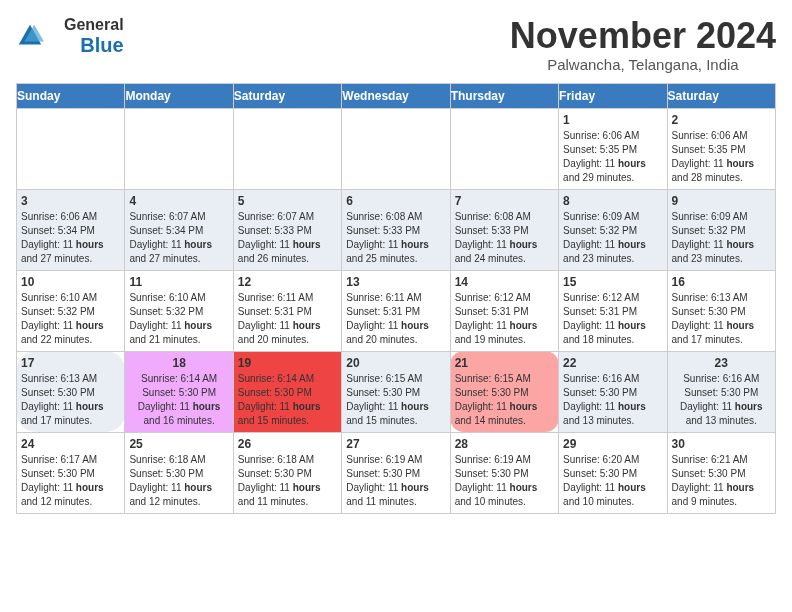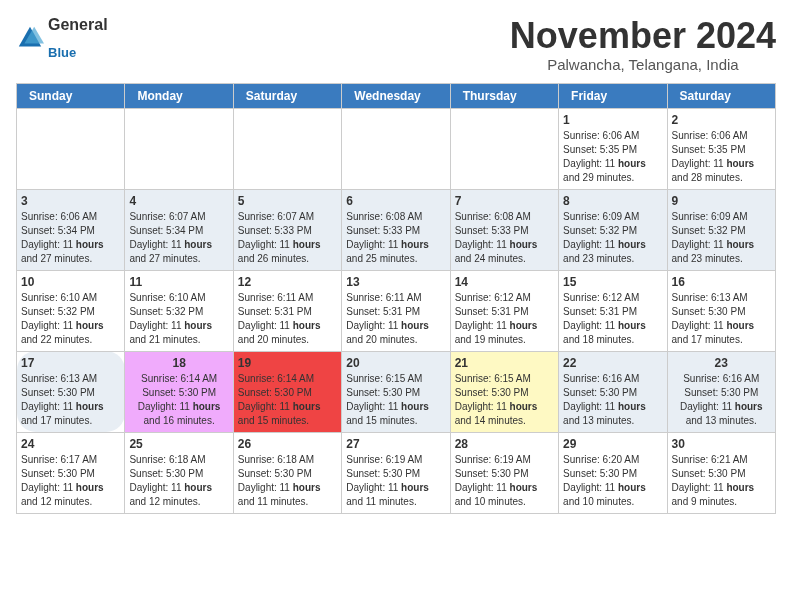--- a/index.html
+++ b/index.html
@@ -12,21 +12,22 @@
     }
     .header {
       display: flex;
       align-items: flex-start;
       justify-content: space-between;
       margin-bottom: 10px;
     }
     .logo {
       display: flex;
       align-items: center;
-      gap: 4px;
+      gap: 20px;
+      text-align: right;
     }
     .logo-text {
       font-size: 18px;
       font-weight: bold;
       line-height: 1.1;
     }
     .logo-icon {
       width: 28px;
       height: 28px;
     }
@@ -44,21 +45,21 @@
     table {
       width: 100%;
       border-collapse: collapse;
       table-layout: fixed;
     }
     th {
       background-color: #3a7bbf;
       color: #fff;
       font-size: 12px;
       font-weight: bold;
-      padding: 5px 12px;
+      padding: 5px 0;
       text-align: left;
       border: 1px solid #ccc;
     }
     td {
       vertical-align: top;
       border: 1px solid #ccc;
       padding: 4px 4px;
       font-size: 9.5px;
       color: #333;
       height: 80px;
@@ -83,21 +84,21 @@
 <body>
 
 <div class="header">
   <div class="logo">
     <svg class="logo-icon" viewBox="0 0 40 40">
       <polygon points="20,4 36,32 4,32" fill="#1a6faf"></polygon>
       <polygon points="26,4 40,28 12,28" fill="#4da6d4" opacity="0.7"></polygon>
     </svg>
     <div class="logo-text">
       <div style="color:#333;font-size:16px;font-weight:bold;line-height:1.1;">General</div>
-      <div style="color:#1a6faf;font-size:13px;font-weight:bold;line-height:1.1;margin-top:12px;">Blue</div>
+      <div style="color:#1a6faf;font-size:20px;font-weight:bold;line-height:1.1;">Blue</div>
     </div>
   </div>
   <div class="title-block">
     <div class="month-title">November 2024</div>
     <div class="subtitle">Palwancha, Telangana, India</div>
   </div>
 </div>
 
 <table>
   <thead>
@@ -197,21 +198,21 @@
           <div class="day-info">Sunrise: 6:14 AM<br>Sunset: 5:30 PM<br>Daylight: 11 <b>hours</b> and 16 minutes.</div>
         </td>
         <td style="background: #ef4444;">
           <span class="day-num">19</span>
           <div class="day-info">Sunrise: 6:14 AM<br>Sunset: 5:30 PM<br>Daylight: 11 <b>hours</b> and 15 minutes.</div>
         </td>
         <td style="background: rgb(232, 238, 244);">
           <span class="day-num">20</span>
           <div class="day-info">Sunrise: 6:15 AM<br>Sunset: 5:30 PM<br>Daylight: 11 <b>hours</b> and 15 minutes.</div>
         </td>
-        <td style="background: #fef9c3;">
+        <td style="background: #fca5a5; border-radius: 14px;">
           <span class="day-num">21</span>
           <div class="day-info">Sunrise: 6:15 AM<br>Sunset: 5:30 PM<br>Daylight: 11 <b>hours</b> and 14 minutes.</div>
         </td>
         <td style="background: rgb(232, 238, 244);">
           <span class="day-num">22</span>
           <div class="day-info">Sunrise: 6:16 AM<br>Sunset: 5:30 PM<br>Daylight: 11 <b>hours</b> and 13 minutes.</div>
         </td>
         <td style="background: rgb(232, 238, 244); text-align: center;">
           <span class="day-num">23</span>
           <div class="day-info">Sunrise: 6:16 AM<br>Sunset: 5:30 PM<br>Daylight: 11 <b>hours</b> and 13 minutes.</div>

